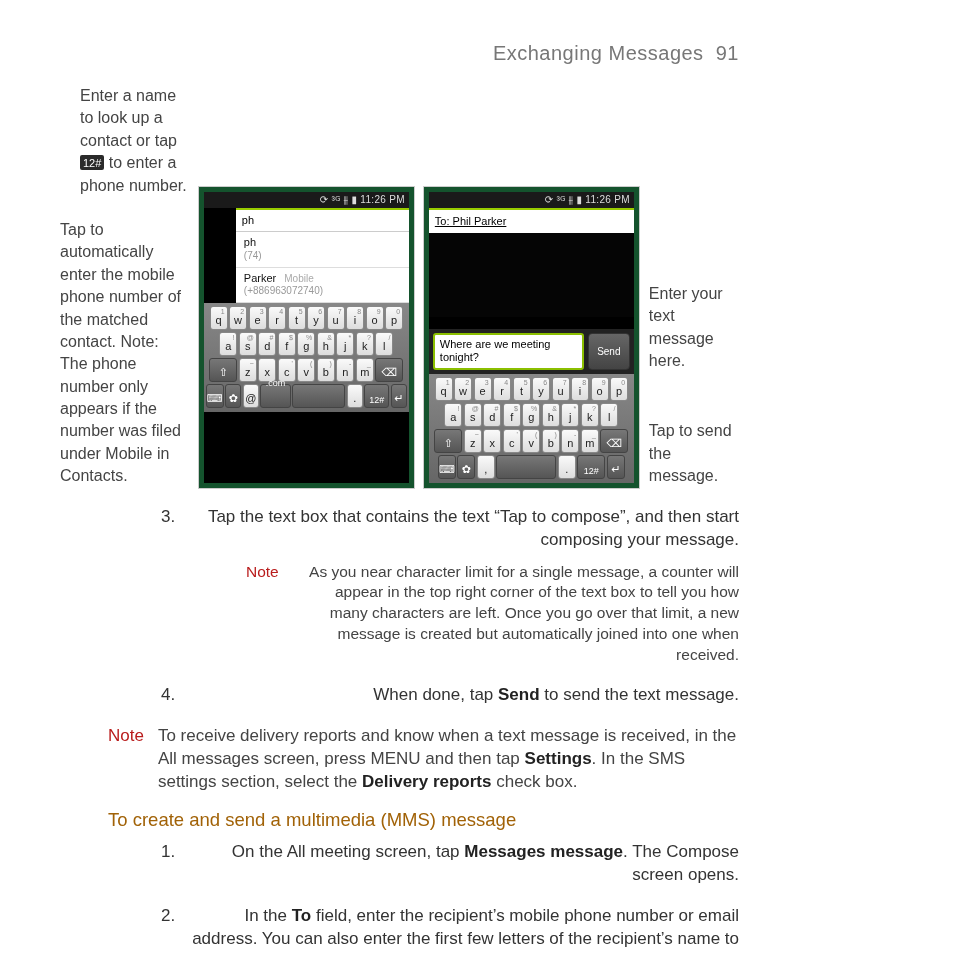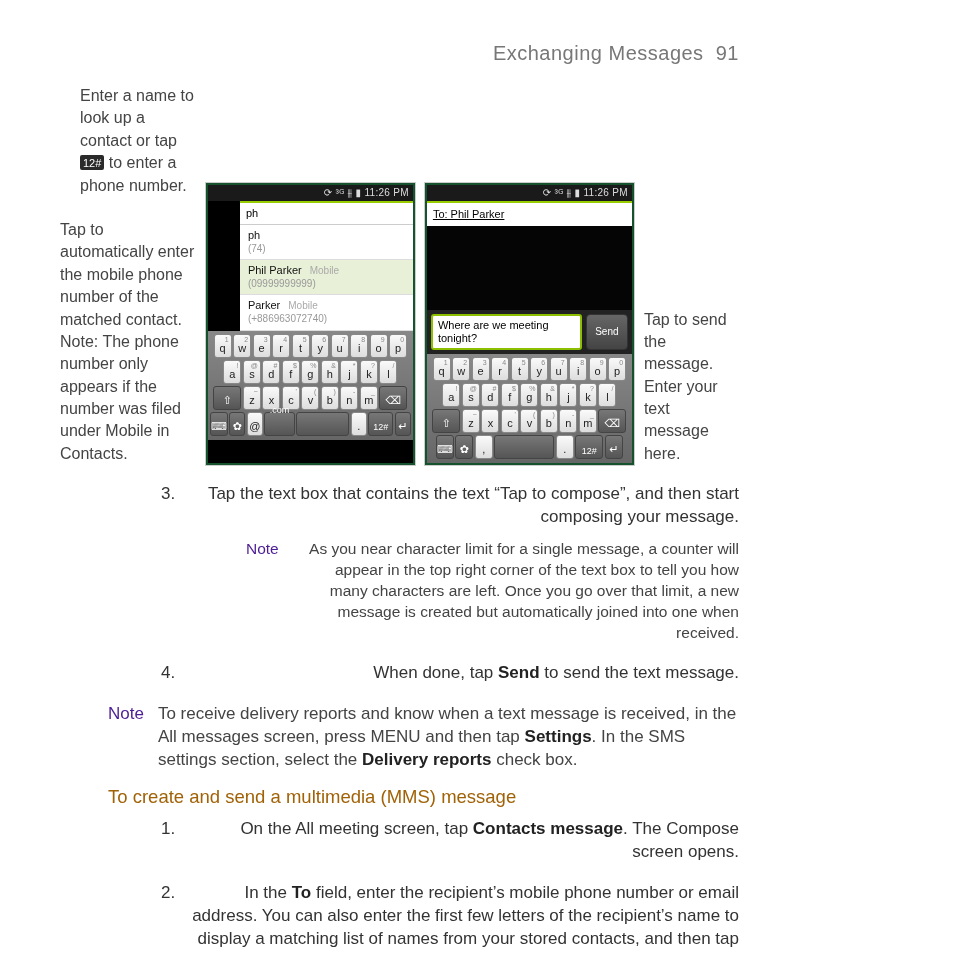--- a/index.html
+++ b/index.html
@@ -36,21 +36,21 @@
     font-size: 16px;
     color: #444;
     line-height: 1.4;
   }
   .left-col { width: 200px; }
   .right-col { width: 140px; }
   .note-left { margin-top: 22px; }
   .phones { display: flex; gap: 10px; }
   .phone {
     width: 205px;
-    border: 2px solid #14532d;
+    border: 5px solid #14532d;
     background: #000;
     font-size: 11px;
     color: #222;
     box-shadow: 0 0 0 1px #ccc;
   }
   .statusbar {
     height: 16px;
     background: #1a1a1a;
     color: #ddd;
     font-size: 10px;
@@ -88,20 +88,21 @@
   .msg-area {
     background: #050505;
     height: 84px;
   }
   .compose-row {
     display: flex;
     padding: 4px;
     gap: 4px;
     background: #222;
     align-items: stretch;
+    margin-top: 12px;
   }
   .compose-box {
     flex: 1;
     background: #fff;
     border: 2px solid #8bbf00;
     border-radius: 3px;
     padding: 3px 5px;
     font-size: 11px;
     color: #000;
     line-height: 1.2;
@@ -152,21 +153,21 @@
   .key.wide { width: 28px; }
   .key.dark { background: linear-gradient(#777,#555); color: #fff; border-color:#444;}
   .key.space { width: 60px; }
   .key.dotcom { width: 34px; font-size: 9px; padding-bottom: 18px;}
   .key.num { width: 28px; font-size: 9px;}
   .list-block { margin: 18px 0 0 90px; }
   ol.steps { margin: 0; padding-left: 30px; }
   ol.steps > li { margin: 0 0 18px 0; padding-left: 6px; text-align: right; }
   .note-row { display: flex; margin: 10px 0 14px 30px; gap: 14px; }
   .note-row.inner { margin-left: 60px; font-size: 15.5px; }
-  .note-label { flex: 0 0 auto; color: #4c1d95; }
+  .note-label { flex: 0 0 auto; color: #b91c1c; }
   .note-body { flex: 1; color: #444; }
   b { font-weight: 600; color: #222; }
   h4 { margin: 14px 0 8px 0; font-weight: 400; color: #a16207; font-size: 18.5px; }
   .icon-12 {
     display: inline-block;
     background: #2a2a2a;
     color: #fff;
     font-size: 11px;
     padding: 1px 3px 0;
     border-radius: 2px;
@@ -196,21 +197,20 @@
     <div class="phones">
 
       <div class="phone">
         <div class="statusbar">
           <span>⟳ ³ᴳ ⫵ ▮ </span><span>11:26 PM</span>
         </div>
         <div class="contact-area">
           <div class="search-box">ph</div>
           <div id="contacts1">
               <div class="contact"><span class="cname">ph</span><span class="cnum">(74)</span></div>
-              <div class="contact sel"><span class="cname">Phil Parker</span><span class="ctype">Mobile</span><span class="cnum">(09999999999)</span></div>
               <div class="contact"><span class="cname">Parker</span><span class="ctype">Mobile</span><span class="cnum">(+886963072740)</span></div>
             </div>
         </div>
         <div class="kb">
           <div class="kb-row" id="p1r1">
               <div class="key">q<span class="alt">1</span></div>
               <div class="key">w<span class="alt">2</span></div>
               <div class="key">e<span class="alt">3</span></div>
               <div class="key">r<span class="alt">4</span></div>
               <div class="key">t<span class="alt">5</span></div>
@@ -307,22 +307,22 @@
               <div class="key space dark"></div>
               <div class="key">.</div>
               <div class="key num dark">12#</div>
               <div class="key dark">↵</div>
             </div>
         </div>
       </div>
     </div>
 
     <div class="right-col side-text">
+      <div>Enter your text message here.</div>
       <div style="margin-top:48px;">Tap to send the message.</div>
-      <div>Enter your text message here.</div>
     </div>
   </div>
 
   <div class="list-block">
     <ol class="steps" start="3">
       <li>
         <span>Tap the text box that contains the text “Tap to compose”, and then start composing your message.</span>
         <div class="note-row inner">
           <div class="note-label">Note</div>
           <div class="note-body">As you near character limit for a single message, a counter will appear in the top right corner of the text box to tell you how many characters are left. Once you go over that limit, a new message is created but automatically joined into one when received.</div>
@@ -337,21 +337,21 @@
       <div class="note-label">Note</div>
       <div class="note-body">
         <span>To receive delivery reports and know when a text message is received, in the All messages screen, press MENU and then tap </span><b>Settings</b><span>. In the SMS settings section, select the </span><b>Delivery reports</b><span> check box.</span>
       </div>
     </div>
 
     <h4 style="margin-left:-42px;">To create and send a multimedia (MMS) message</h4>
 
     <ol class="steps" start="1">
       <li>
-        <span>On the All meeting screen, tap </span><b>Contacts message</b><span>. The Compose screen opens.</span>
+        <span>On the All meeting screen, tap </span><b>Messages message</b><span>. The Compose screen opens.</span>
       </li>
       <li>
         <span>In the </span><b>To</b><span> field, enter the recipient’s mobile phone number or email address. You can also enter the first few letters of the recipient’s name to display a matching list of names from your stored contacts, and then tap a recipient to automatically fill in the person’s phone number or email address.</span>
       </li>
     </ol>
   </div>
 
 </div>
 
 </body></html>

